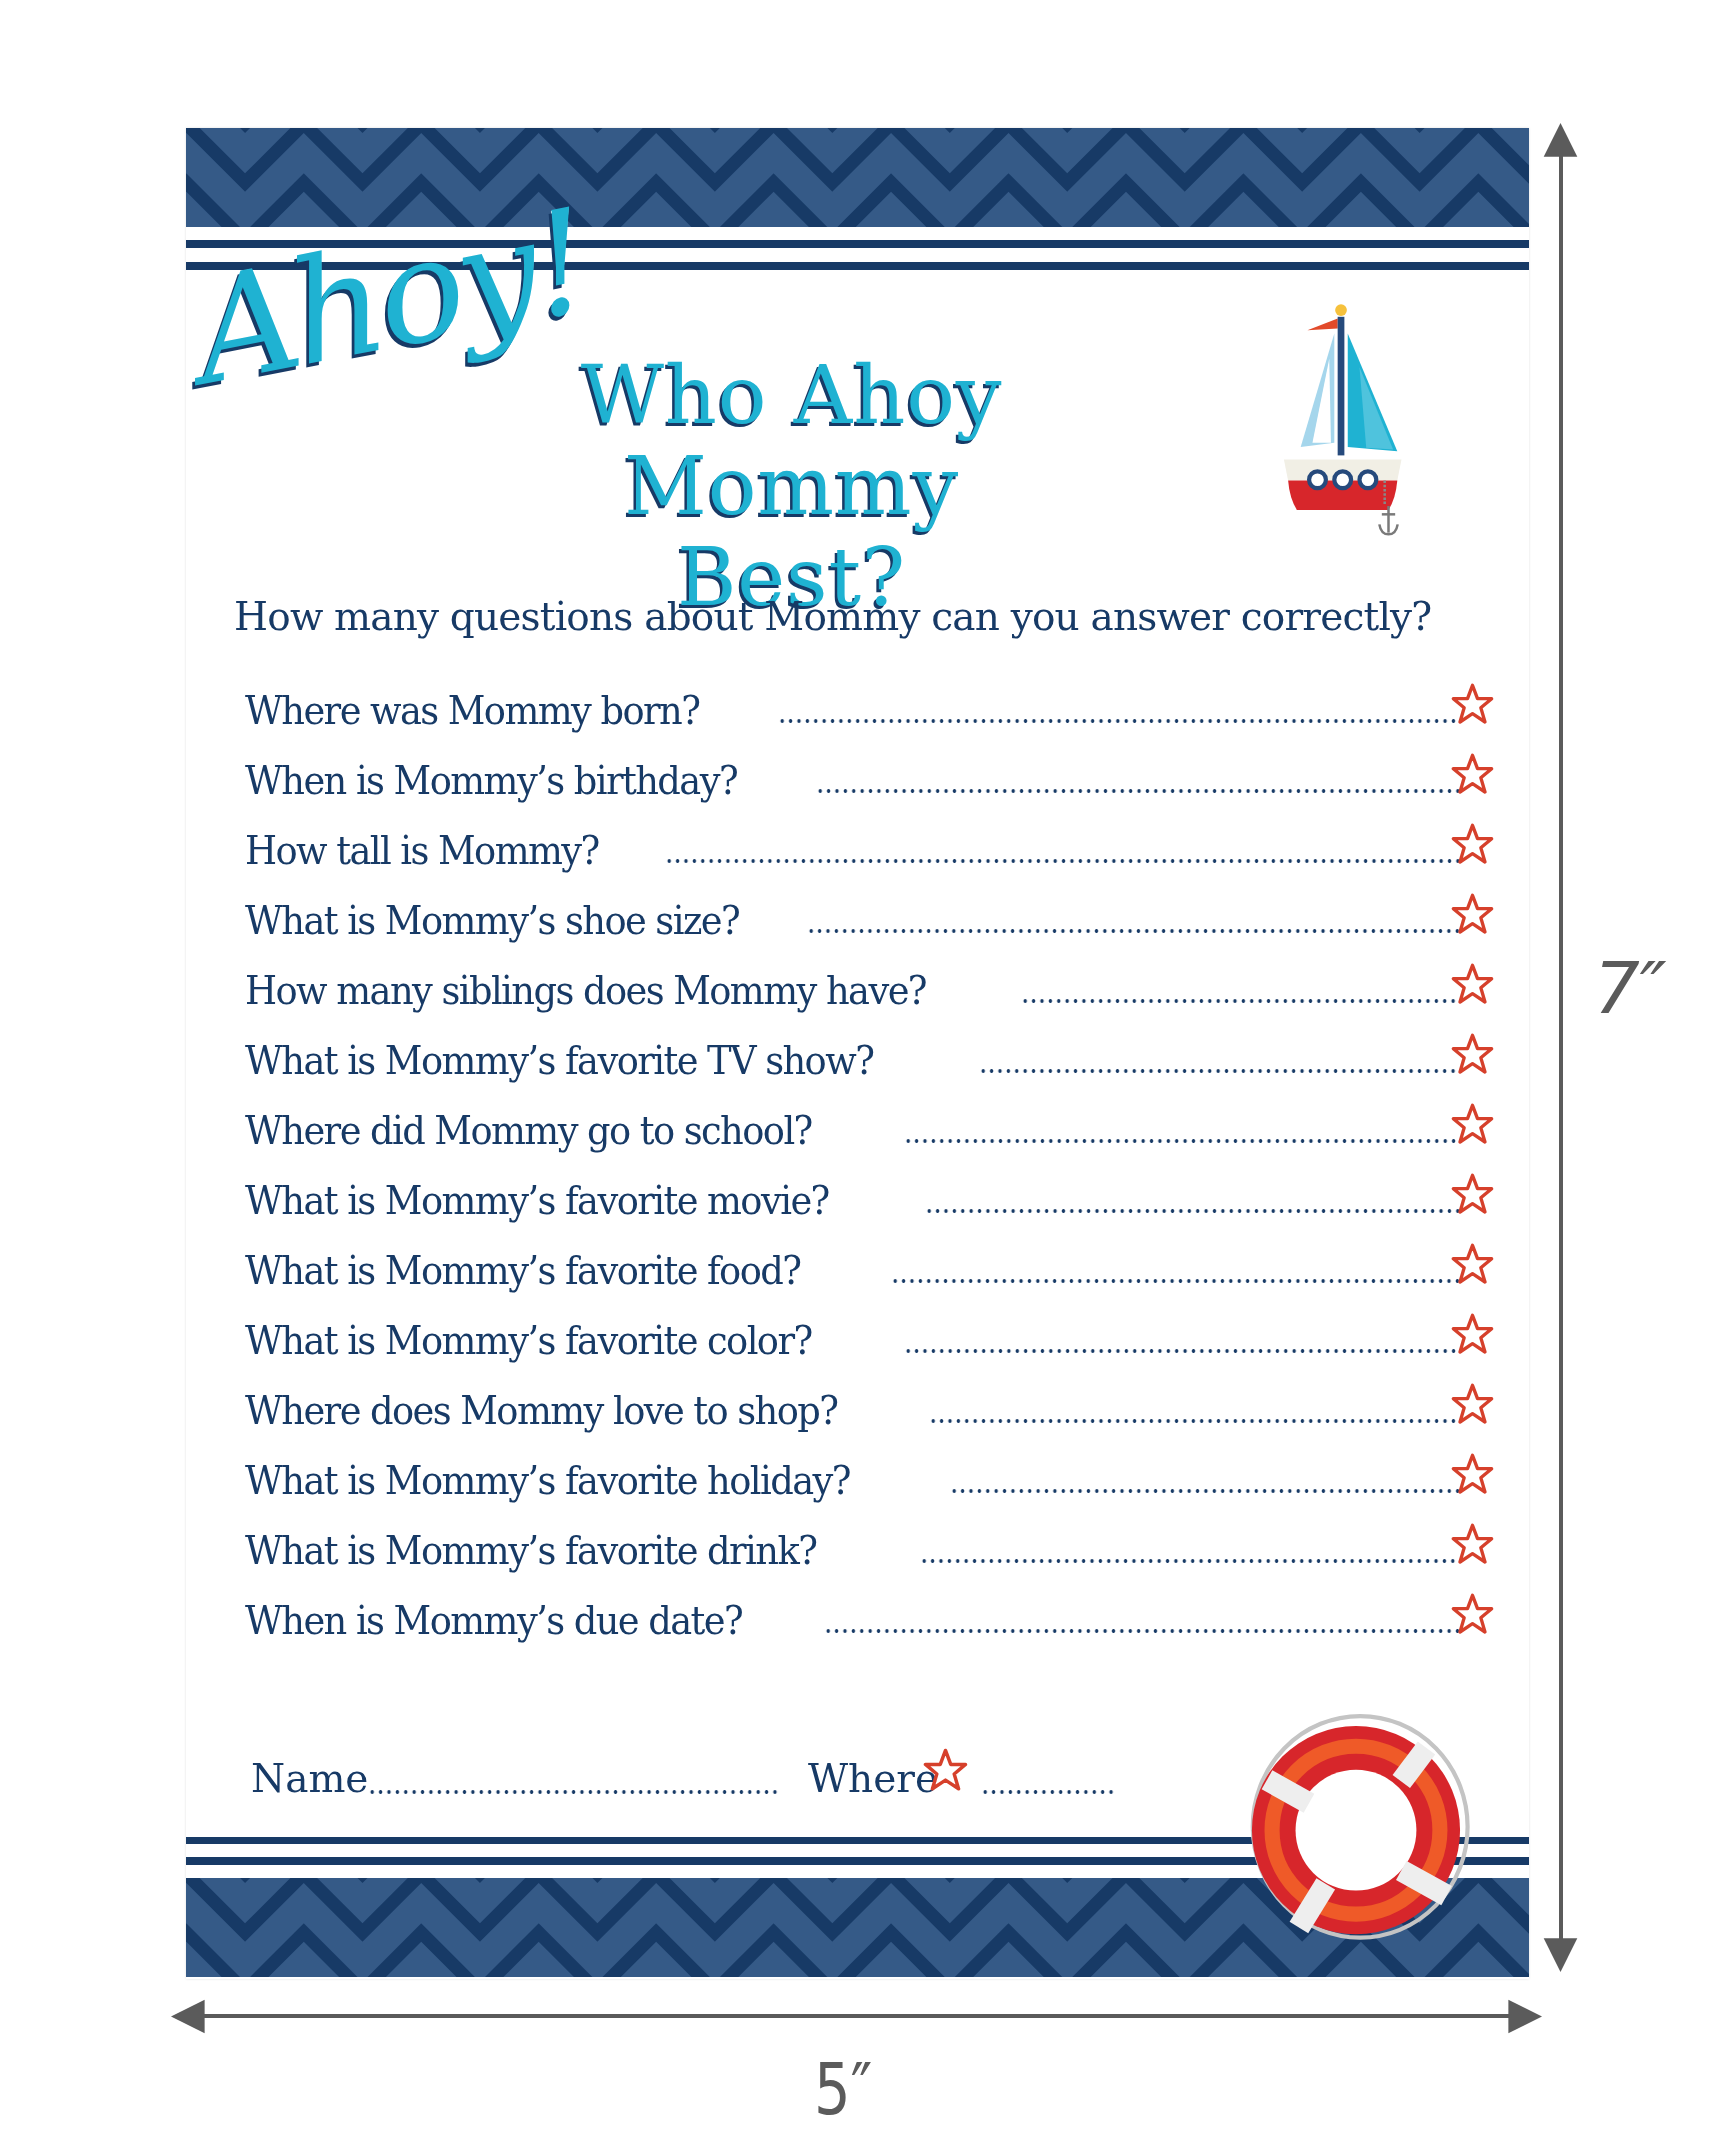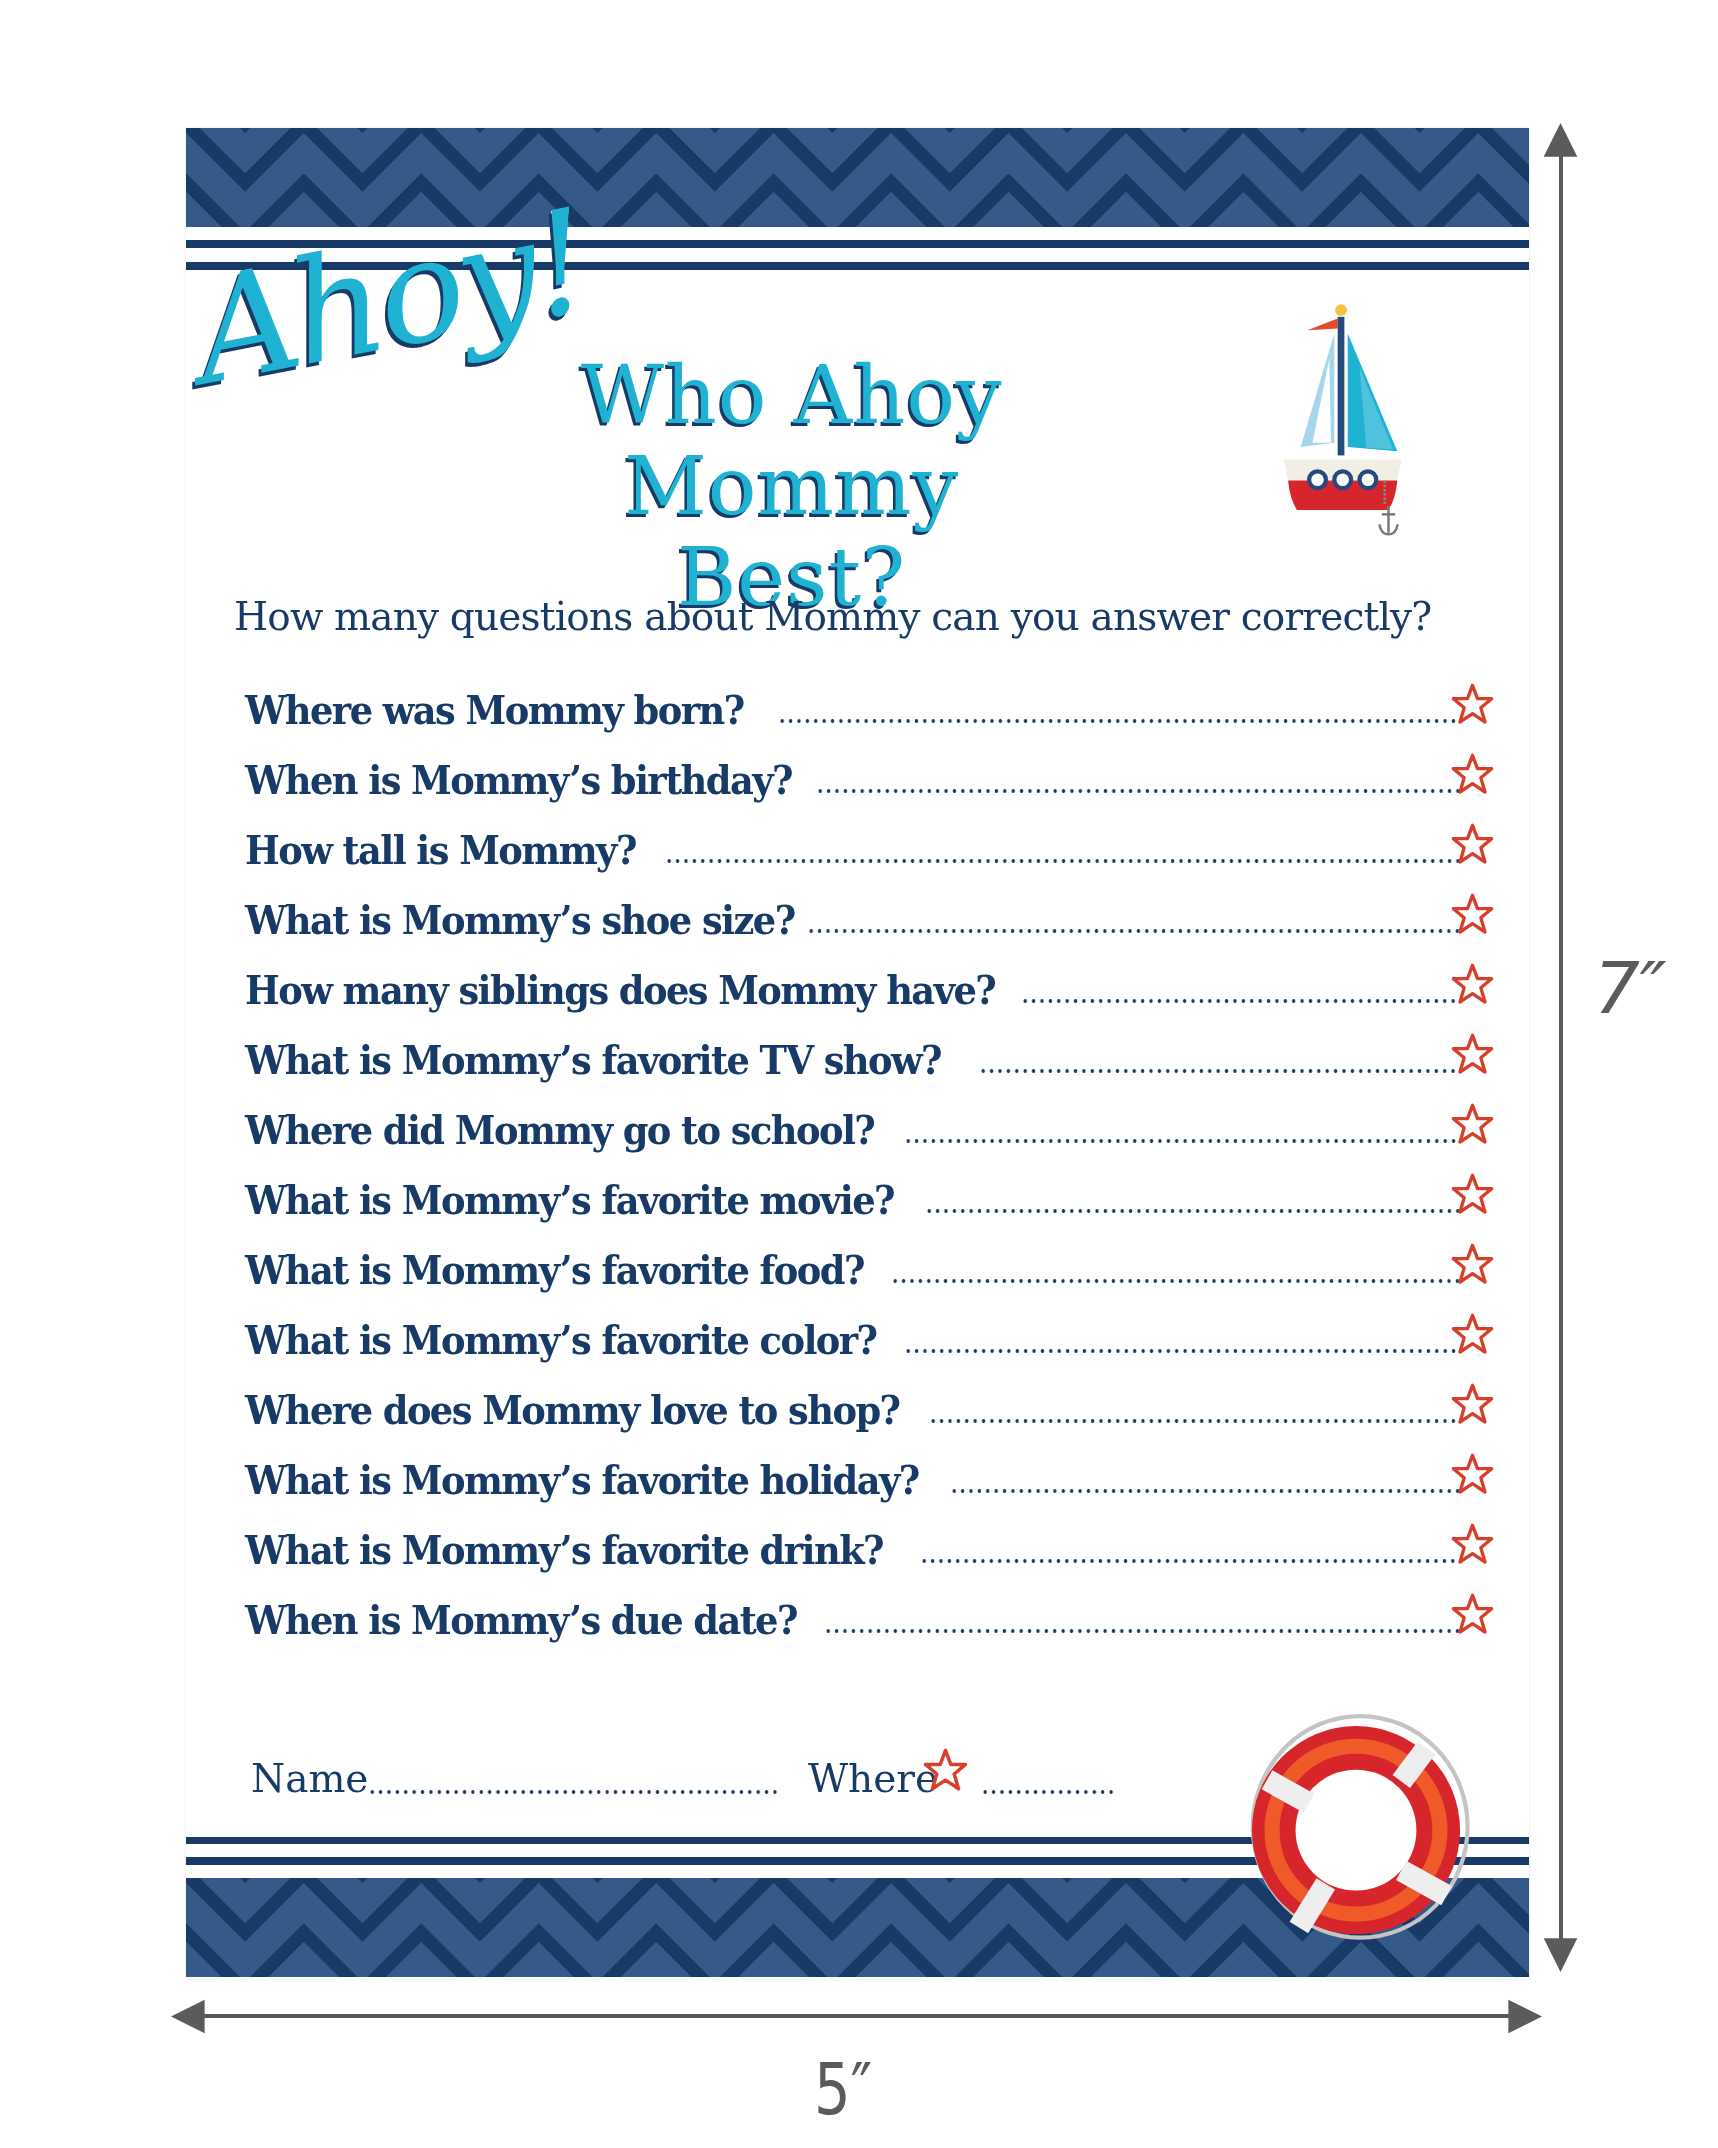--- a/index.html
+++ b/index.html
@@ -46,21 +46,21 @@
   .title .line { display:block; }
   .boat { position:absolute; left:1081px; top:172px; width:143px; height:210px; }
 
   .intro {
     position:absolute; left:48px; top:466px; width:1225px;
     font-family:"DejaVu Serif", serif; font-size:39px; color:#173a66;
     letter-spacing:-0.8px; white-space:nowrap;
   }
   .qlist { position:absolute; left:59px; top:537px; width:1250px; }
   .qrow {
-    position:relative; height:70px; display:flex; align-items:flex-end;font-weight:bold;
+    position:relative; height:70px; display:flex; align-items:flex-end;
   }
   .qtext {
     font-family:"DejaVu Serif", serif; font-size:40px; color:#173a66;
     white-space:nowrap; letter-spacing:-1.7px; line-height:50px;
     transform:scaleX(0.92); transform-origin:left bottom;
   }
   .dots {
     position:absolute; bottom:11.7px; right:35px; height:4.2px;
     background-image:radial-gradient(circle, #173a66 1.7px, transparent 2px);
     background-size:8.4px 4.2px; background-repeat:repeat-x;

